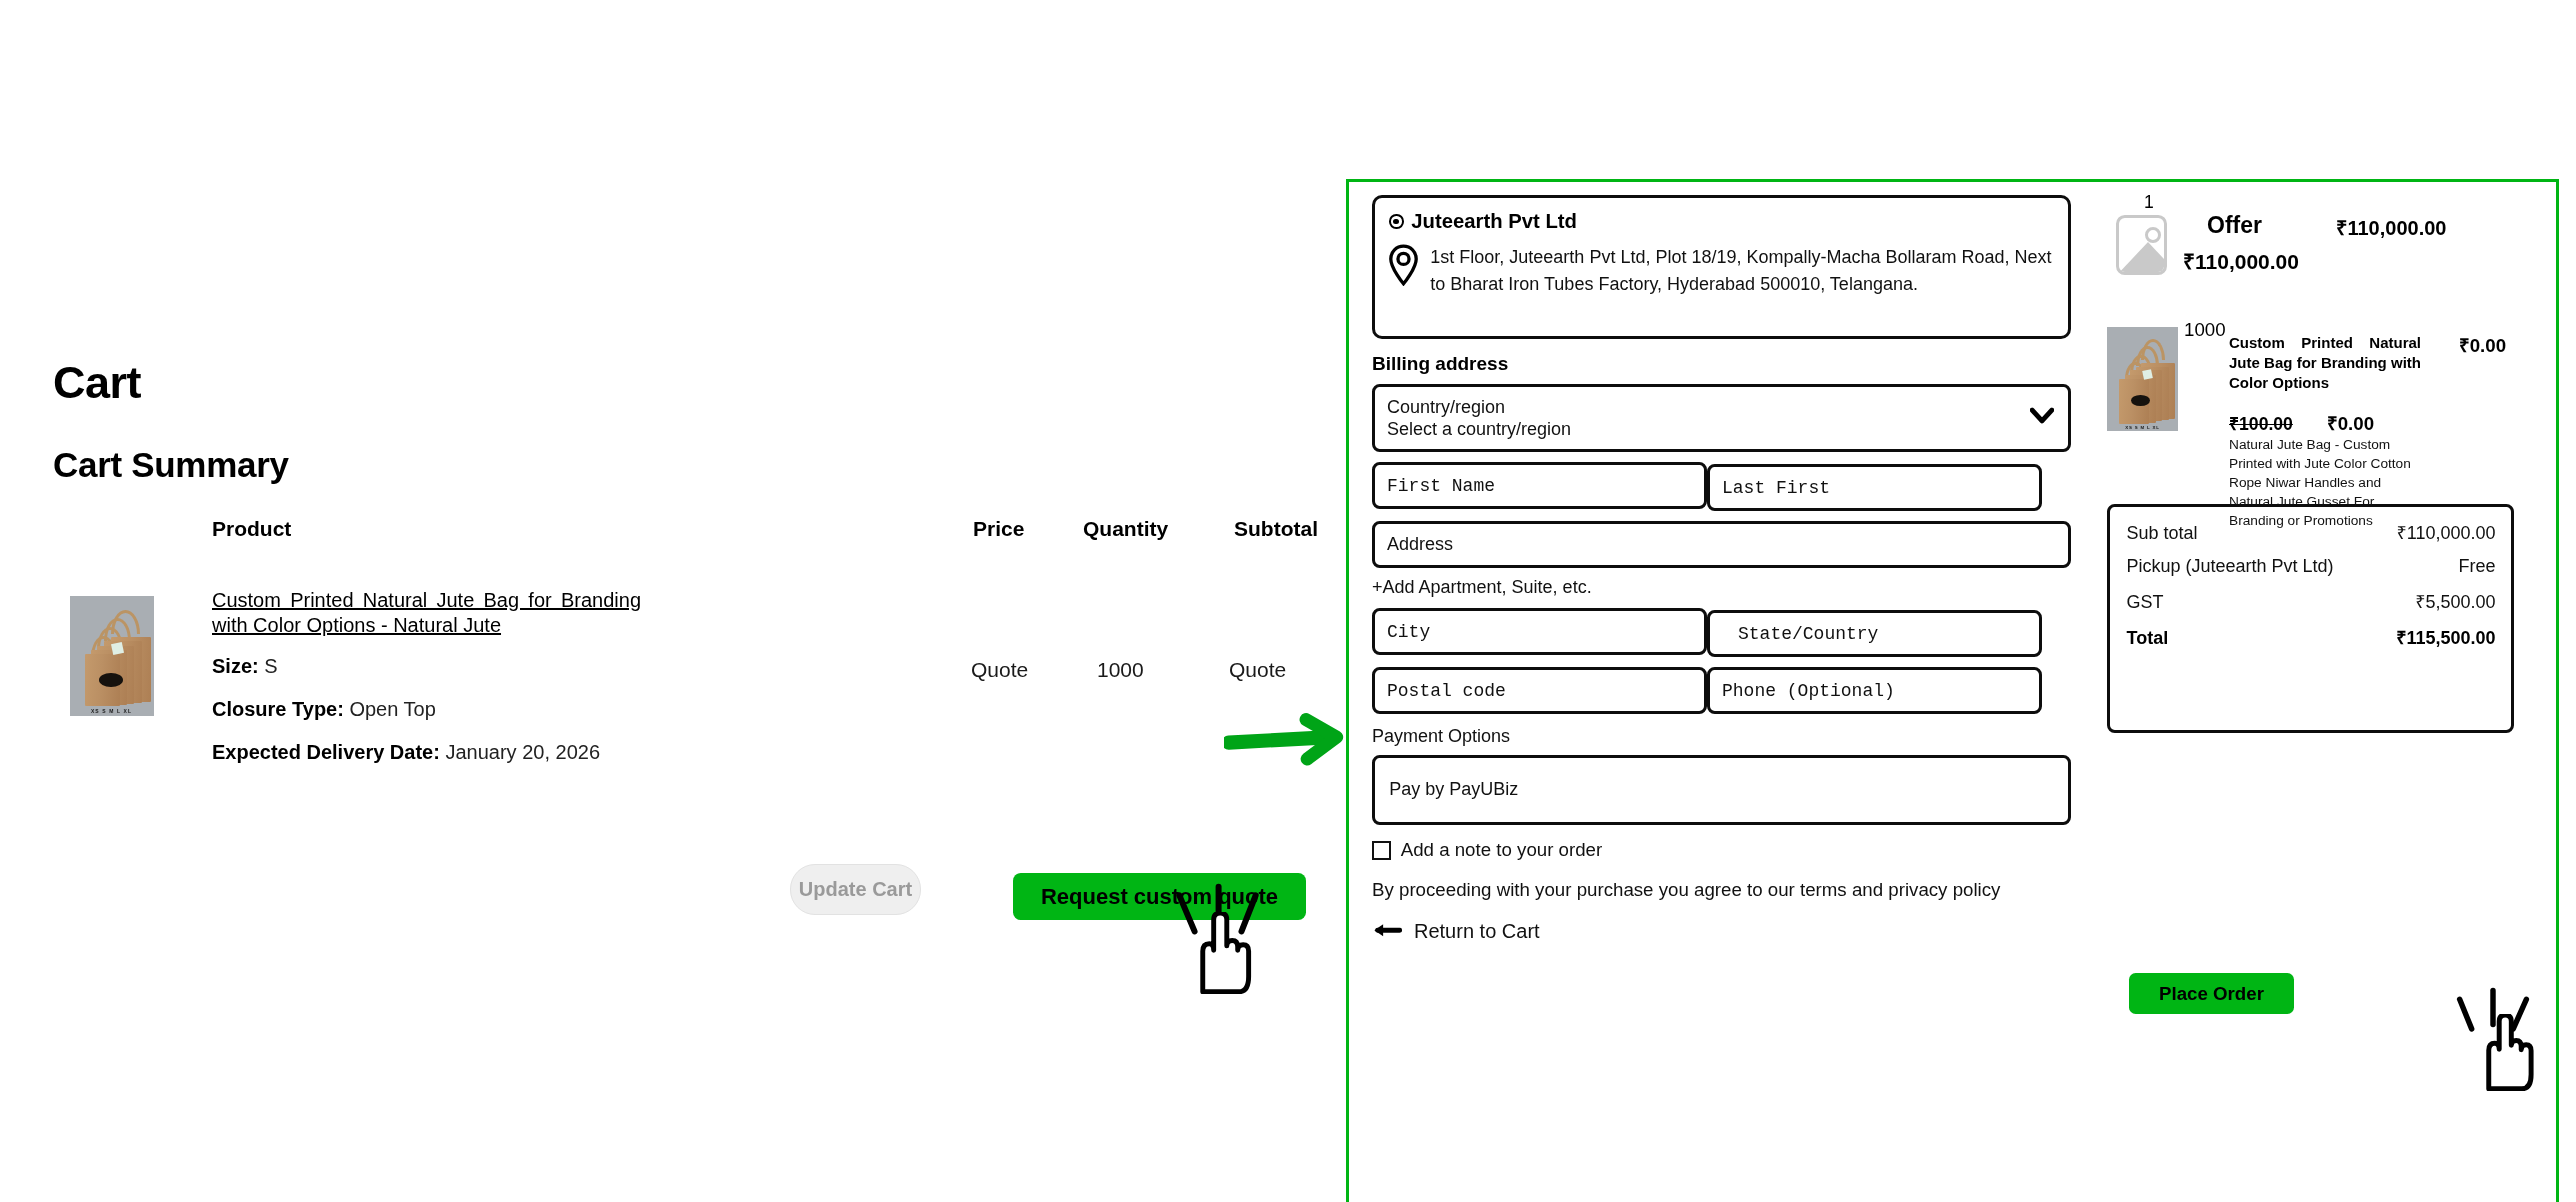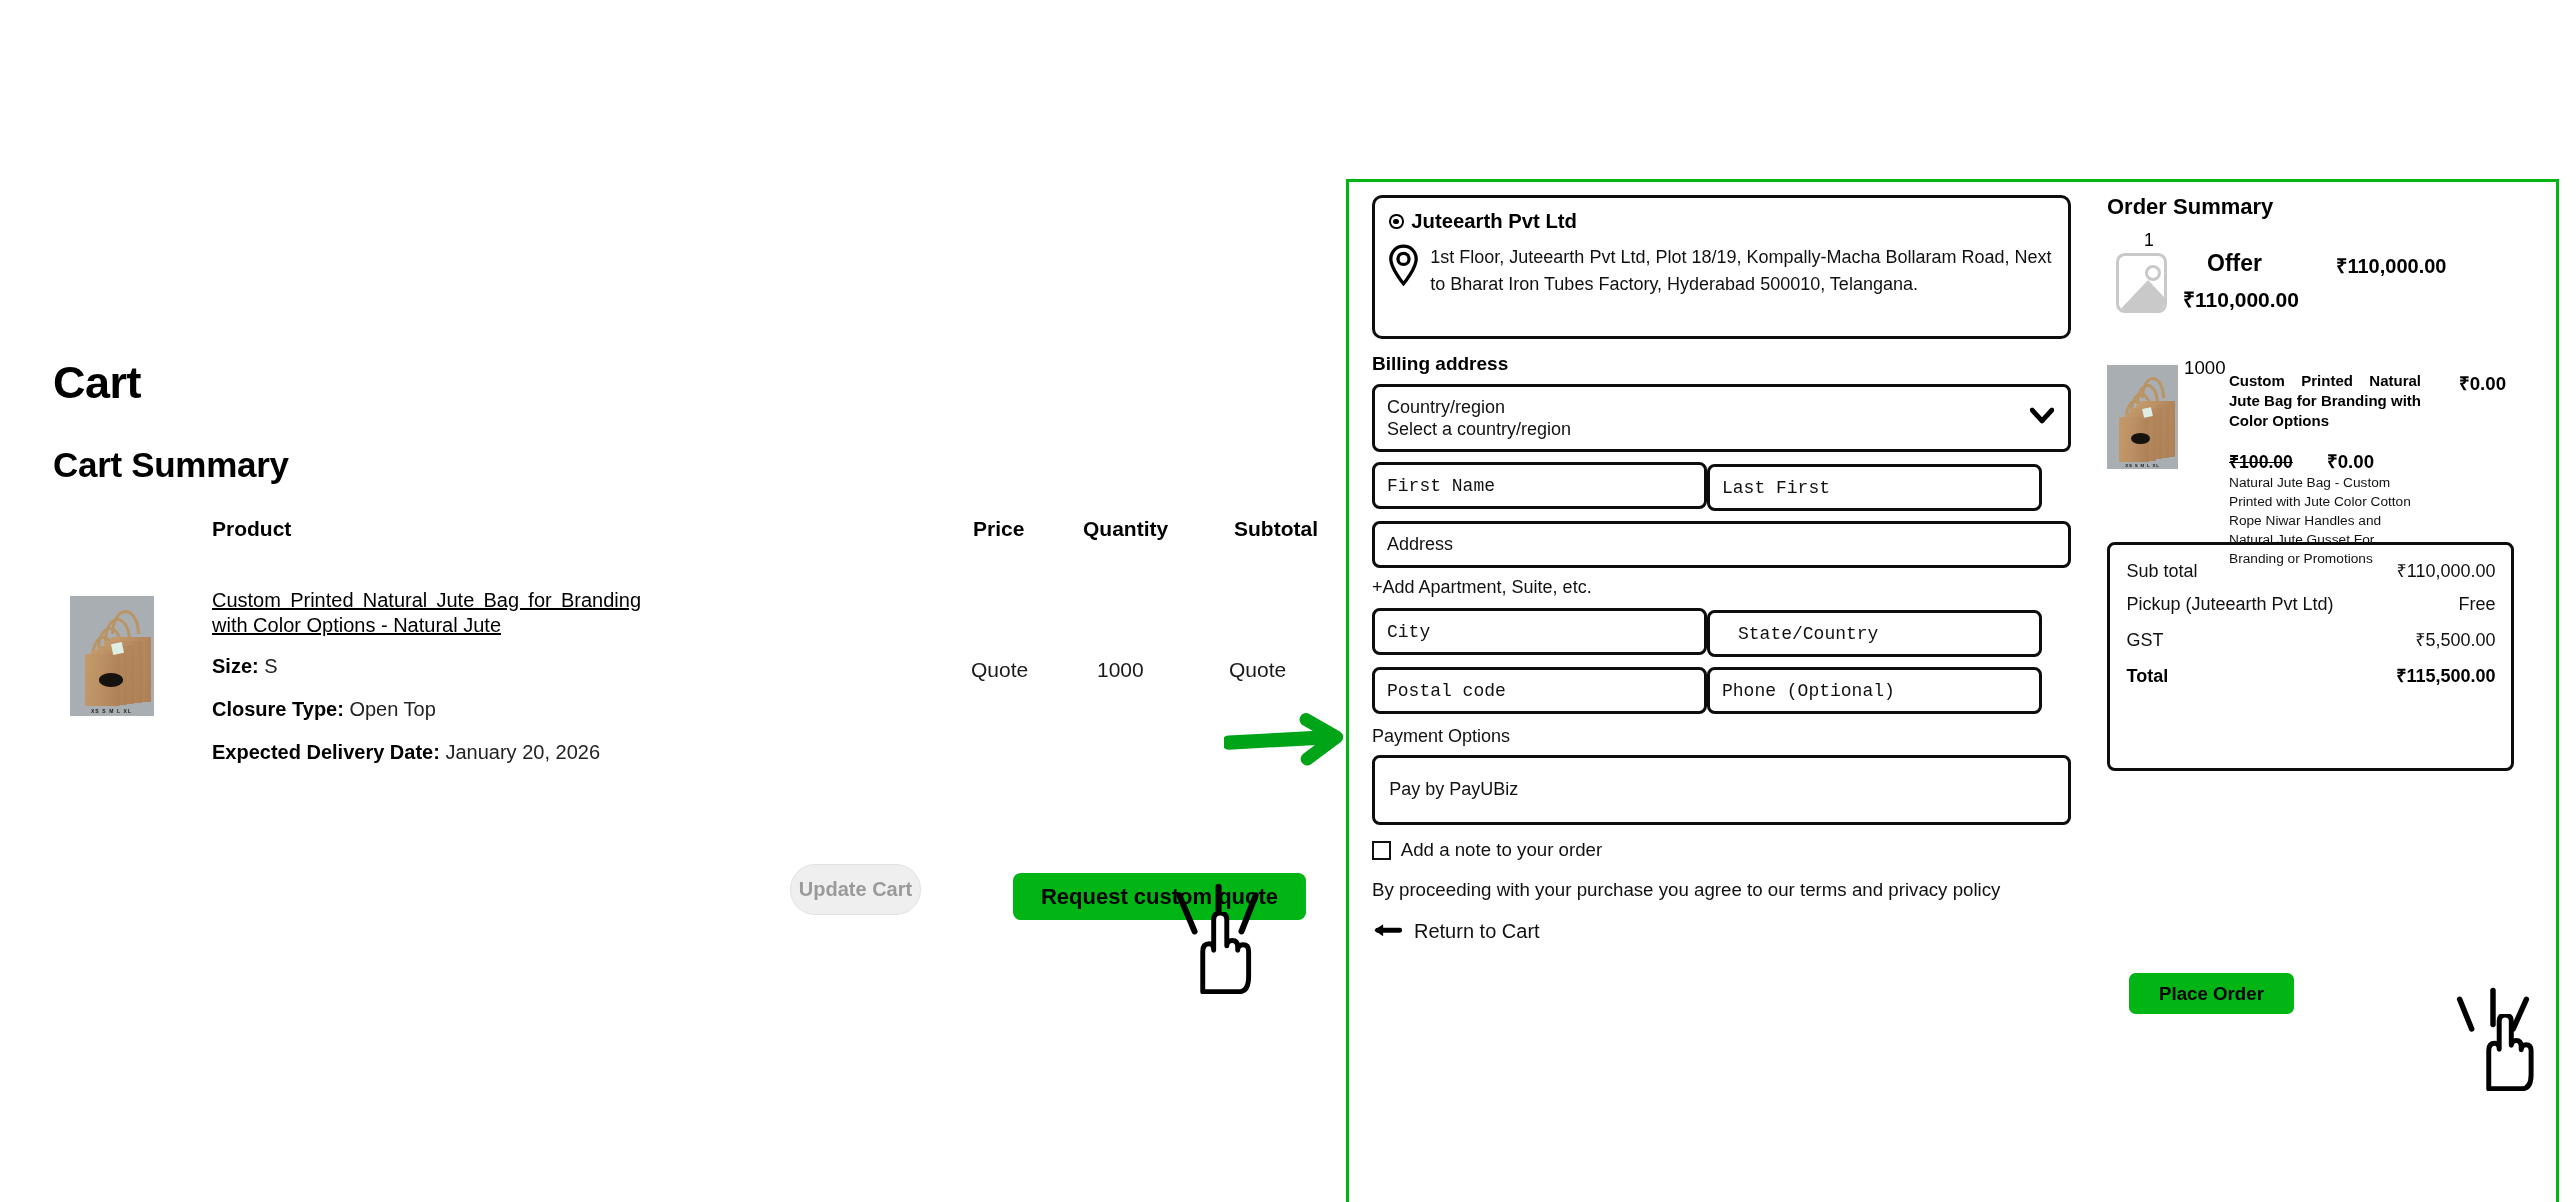--- a/index.html
+++ b/index.html
@@ -371,21 +371,20 @@
           <svg width="30" height="16.5" viewBox="0 0 54 30">
             <path d="M50 15 L10 15" stroke="#000" stroke-width="9" stroke-linecap="round"></path>
             <path d="M20 4 L4 15 L20 26 Z" fill="#000"></path>
           </svg>
         </span>
         <span id="return-label">Return to Cart</span>
       </div>
     </div>
 
     <div id="checkout-right">
-      <div id="order-summary-title">Order Summary</div>
 
       <div class="os-item" id="os-item-0">
         <div id="os-qty-0">1</div>
         <div id="os-thumb-0">
           <span class="ph-circle"></span>
             <span class="ph-mtn"></span>
         </div>
         <div id="os-name-0">Offer</div>
         <div id="os-price-0">₹110,000.00</div>
         <div id="os-subprice-0">₹110,000.00</div>

